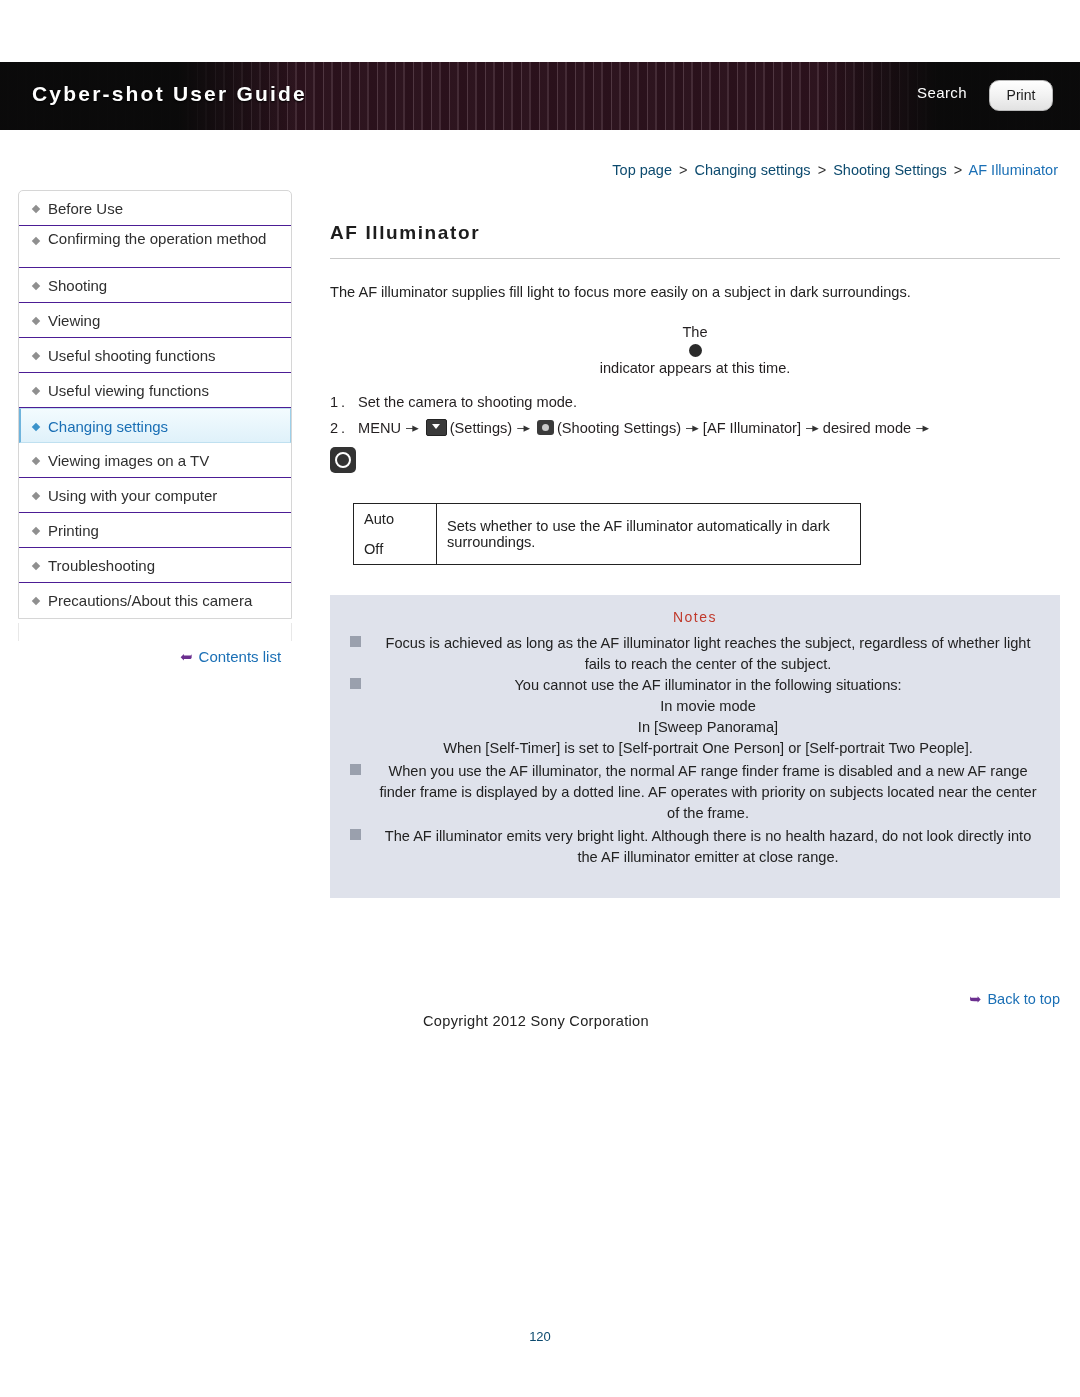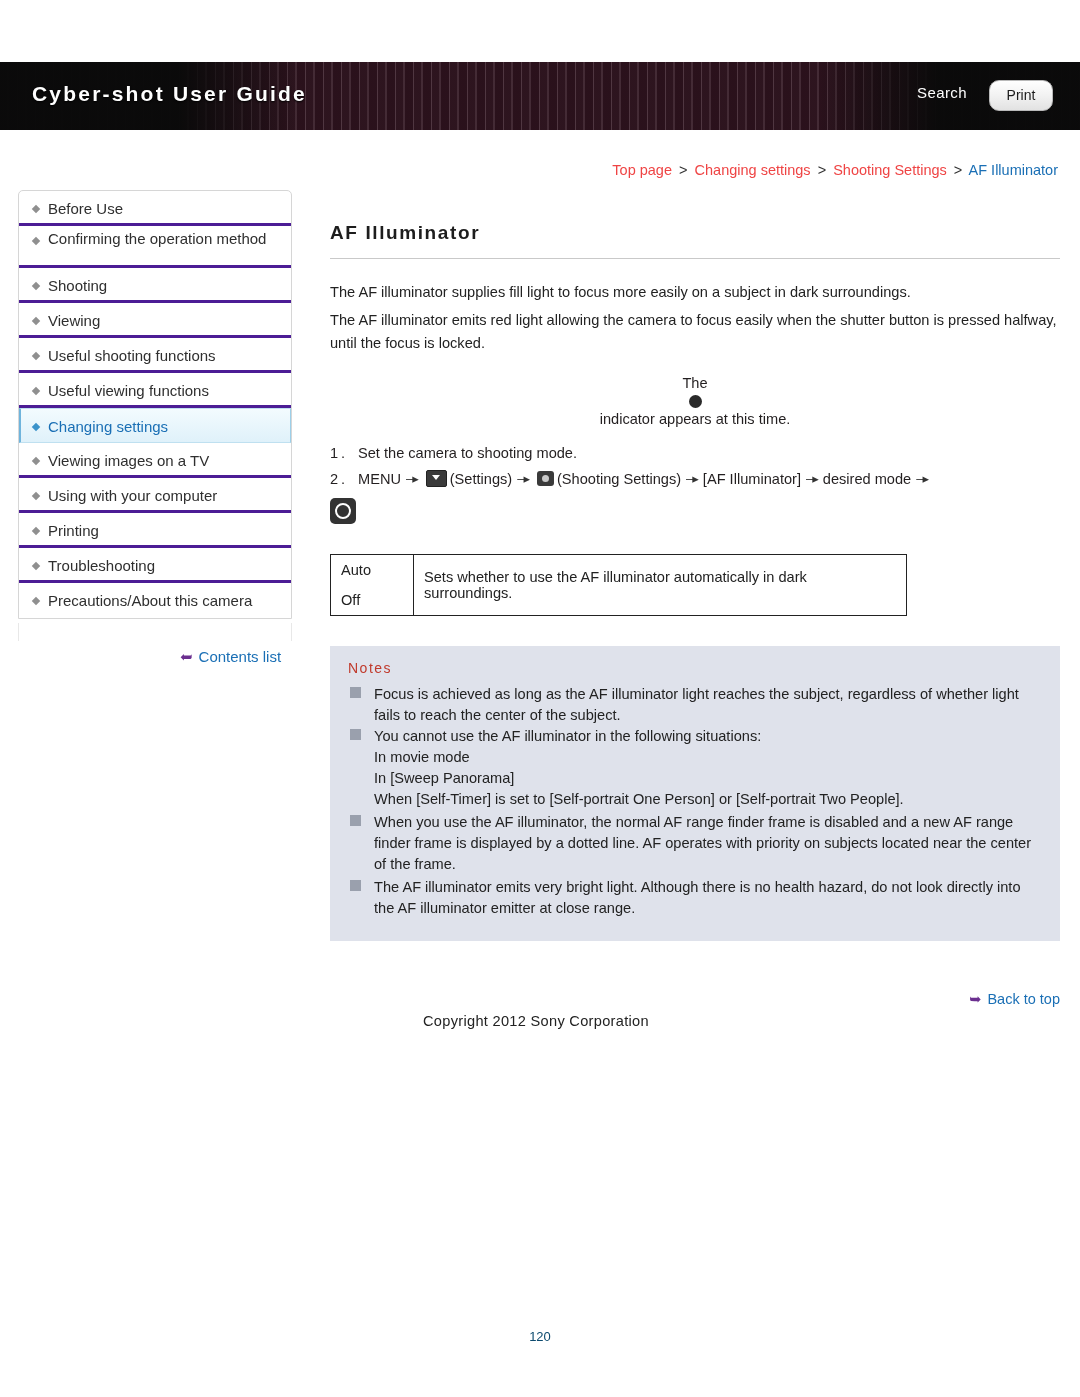--- a/index.html
+++ b/index.html
@@ -92,21 +92,21 @@
 
   
   .breadcrumb {
     position: absolute;
     right: 22px;
     top: 162px;
     font-size: 14.5px;
     color: #2b6cb0;
     white-space: nowrap;
   }
-  .breadcrumb .crumb { color: #ef4444; cursor: pointer; text-align: right; }
+  .breadcrumb .crumb { color: #0c4a6e; cursor: pointer; text-align: right; }
   .breadcrumb .sep { color: #333; padding: 0 3px; }
   .breadcrumb .current { color: #1a6fb5; }
 
   
   .sidebar {
     position: absolute;
     left: 18px;
     top: 190px;
     width: 274px;
     border: 1px solid #d6d6d6;
@@ -114,21 +114,21 @@
     background: #ffffff;
     box-sizing: border-box;
   }
   .side-item {
     position: relative;
     height: 35px;
     line-height: 35px;
     padding-left: 29px;
     font-size: 15px;
     color: #2f2f2f;
-    border-bottom: 3px solid #4c1d95;
+    border-bottom: 1px solid #4c1d95;
     box-sizing: border-box;
     cursor: pointer;
   }
   .side-item.tall {
     height: 42px;
     line-height: 19px;
     padding-top: 3px;
   }
   .side-item:last-child { border-bottom: none; }
   .side-item .bullet {
@@ -320,45 +320,47 @@
     position: absolute;
     right: -1px; top: 1px;
     width: 7px; height: 6px;
     background: #ffffff;
   }
 
   
   .opt-table {
     margin-top: 30px;
     border-collapse: collapse;
-    width: 577px;
-    font-size: 14.6px;
+    width: 508px;
+    font-size: 14.6px;
+    margin-left: 23px;
   }
   .opt-table td {
     border: 1px solid #222;
     padding: 7px 10px;
     vertical-align: middle;
     color: #222;
   }
   .opt-table td.key {
     width: 62px;
     border-right: 1px solid #222;
   }
   .opt-table td.key-top { border-bottom: none; }
   .opt-table td.key-bot { border-top: none; }
   .opt-table td.desc { }
 
   
   .notes {
     margin-top: 30px;
     background: #dfe2eb;
-    padding: 14px 18px 22px 18px;
+    padding: 14px 18px 30px 18px;
     width: 730px;
     box-sizing: border-box;
     position: relative;
+    text-align: center;
   }
   .notes-title {
     color: #c0392b;
     font-size: 14px;
     letter-spacing: 1.5px;
     margin-bottom: 8px;
   }
   .note-item {
     position: relative;
     padding-left: 26px;
@@ -494,21 +496,20 @@
 <div class="sidebar-fade"></div>
 <div class="contents-list">
   <span class="arrow">➥</span><span>Contents list</span>
 </div>
 
 <div class="content">
   <h1 class="page-title">AF Illuminator</h1>
   <div class="title-rule"></div>
 
   <p class="body">The AF illuminator supplies fill light to focus more easily on a subject in dark surroundings.</p>
-  <p class="body">The AF illuminator emits red light allowing the camera to focus easily when the shutter button is pressed halfway, until the focus is locked.</p>
 
   <div class="indicator-line">
     <span>The</span>
     <span class="ico ico-dot"></span>
     <span>indicator appears at this time.</span>
   </div>
 
   <div class="steps">
     <div class="step">
       <span class="step-num">1.</span>

